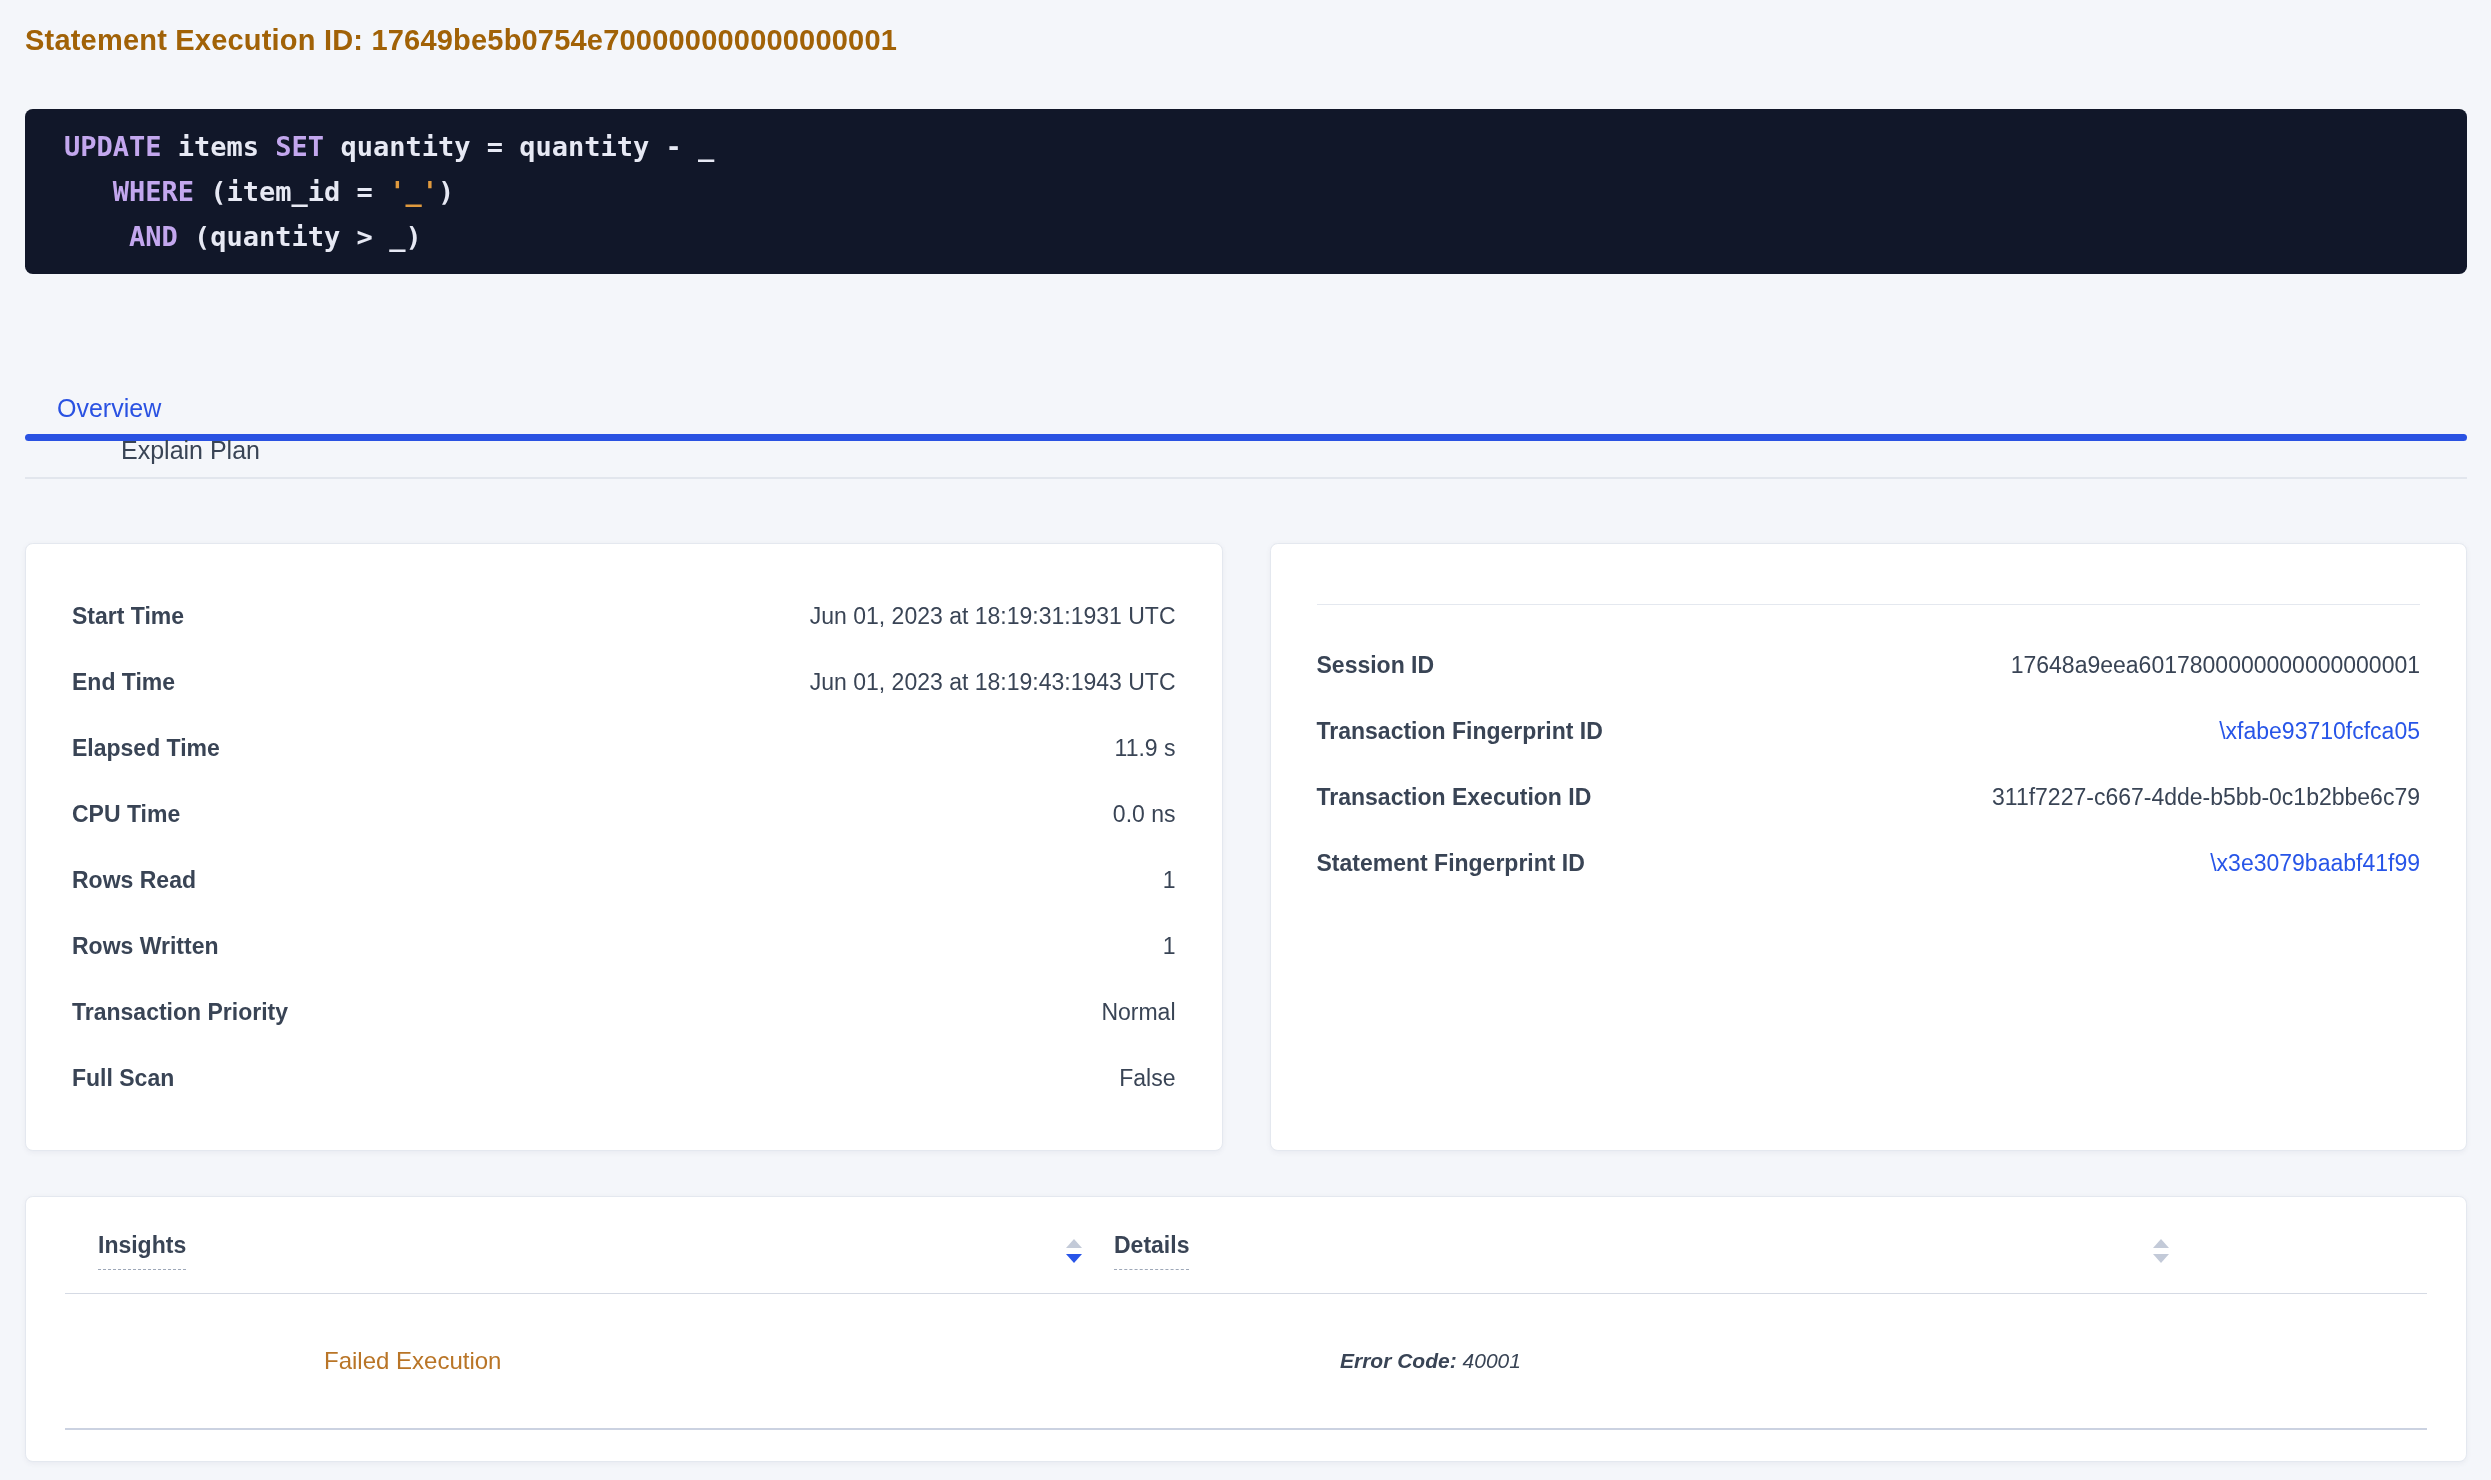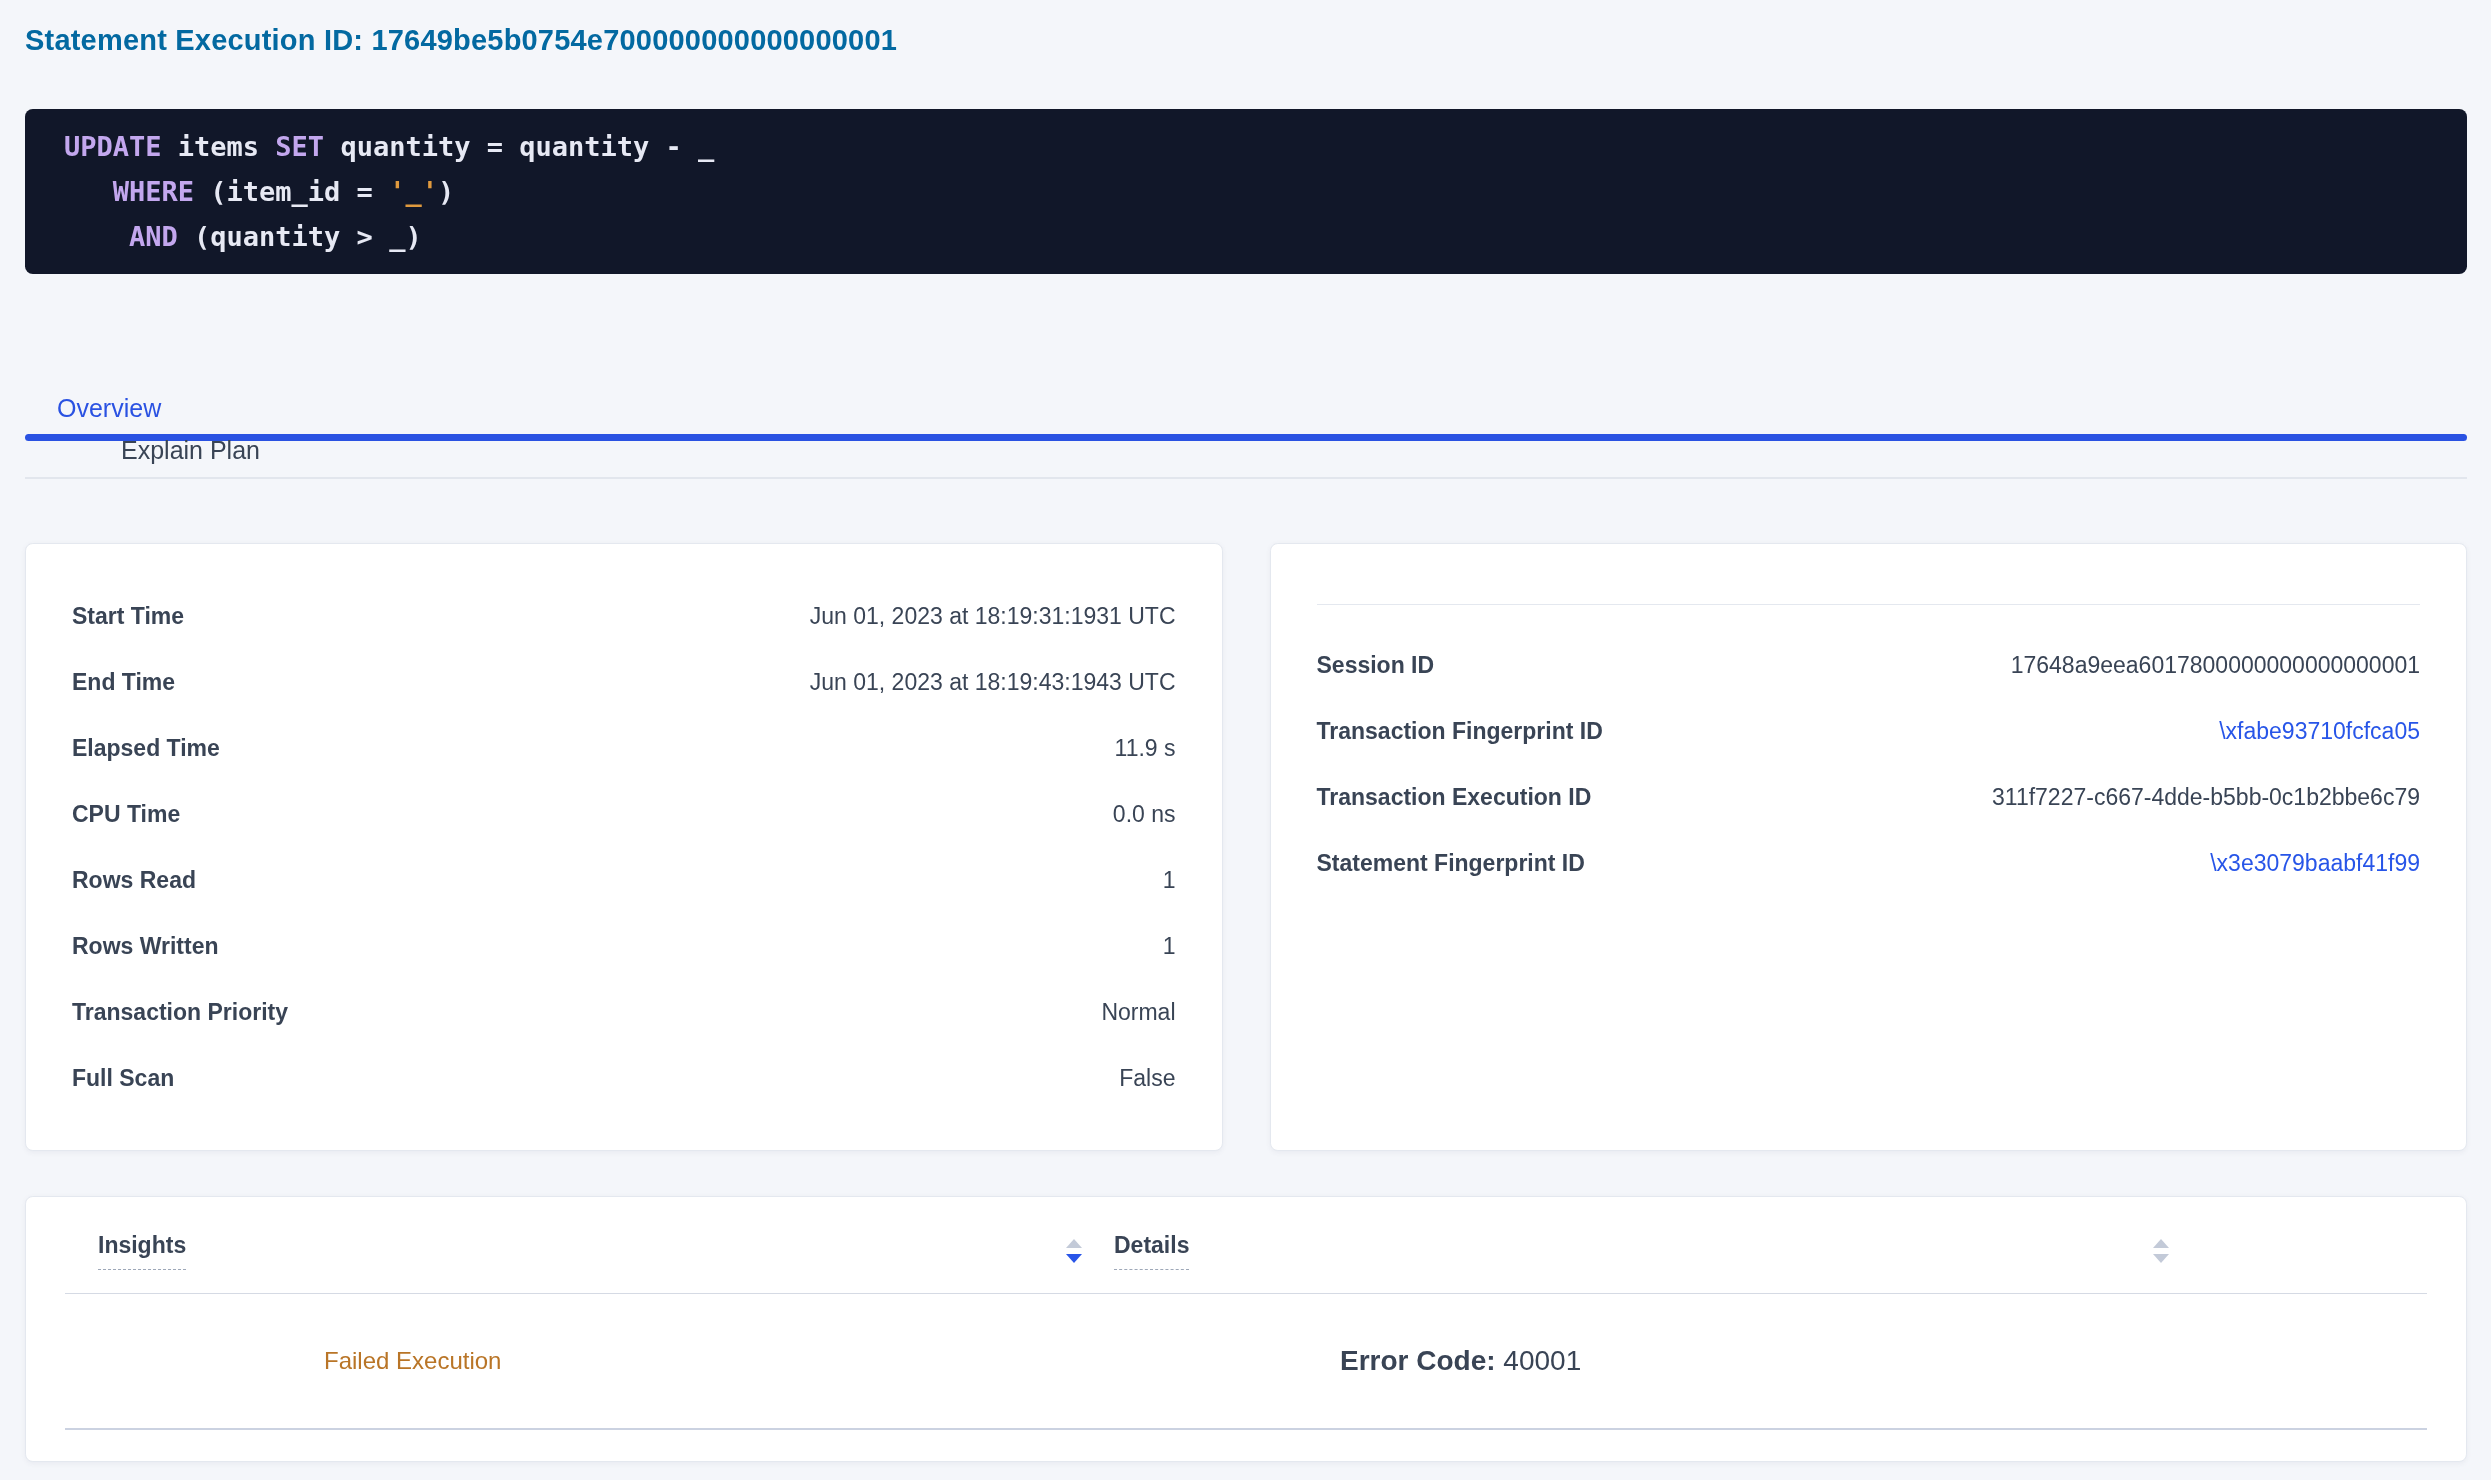--- a/index.html
+++ b/index.html
@@ -8,21 +8,21 @@
     background:#F4F6FA;
     font-family:"Liberation Sans", sans-serif;
     color:#394455;
     overflow:hidden;
   }
   .page { width:2492px; height:1481px; padding:0 25px; }
 
   
   .page-title {
     padding-top:23px;
-    font-size:29px; line-height:35px; font-weight:700; color:#0369a1;
+    font-size:29px; line-height:35px; font-weight:700; color:#a16207;
     letter-spacing:0.2px;
   }
 
   
   .sqlbox {
     margin-top:51px;
     background:#111729;
     border-radius:7.8px;
     padding:15px 39px;
     font-family:"DejaVu Sans Mono", monospace;
@@ -108,21 +108,21 @@
     border-top:9.7px solid #C3CAD8;
   }
   .arr-down.active { border-top-color:#2955E8; }
   .trow {
     display:flex; align-items:center;
     height:136px;
     border-bottom:2.9px solid #CBD2E1;
     justify-content:flex-end;
   }
   .td-col1 { width:1049px; padding-left:33px; font-size:24px; color:#B97527; }
-  .td-col2 { width:1087px; font-size:28px; color:#394455; }
+  .td-col2 { width:1087px; font-size:21px; color:#394455;font-style:italic; }
   .ec-label { font-weight:700; }
 </style>
 </head>
 <body>
 
 <div class="page">
 
   <h1 class="page-title">Statement Execution ID: 17649be5b0754e700000000000000001</h1>
 
   <pre class="sqlbox"><code><div><span class="tok-kw">UPDATE</span><span class="tok-pl"> items </span><span class="tok-kw">SET</span><span class="tok-pl"> quantity = quantity - _</span></div><div><span class="tok-pl">   </span><span class="tok-kw">WHERE</span><span class="tok-pl"> (item_id = </span><span class="tok-str">'_'</span><span class="tok-pl">)</span></div><div><span class="tok-pl">    </span><span class="tok-kw">AND</span><span class="tok-pl"> (quantity &gt; _)</span></div></code></pre>

